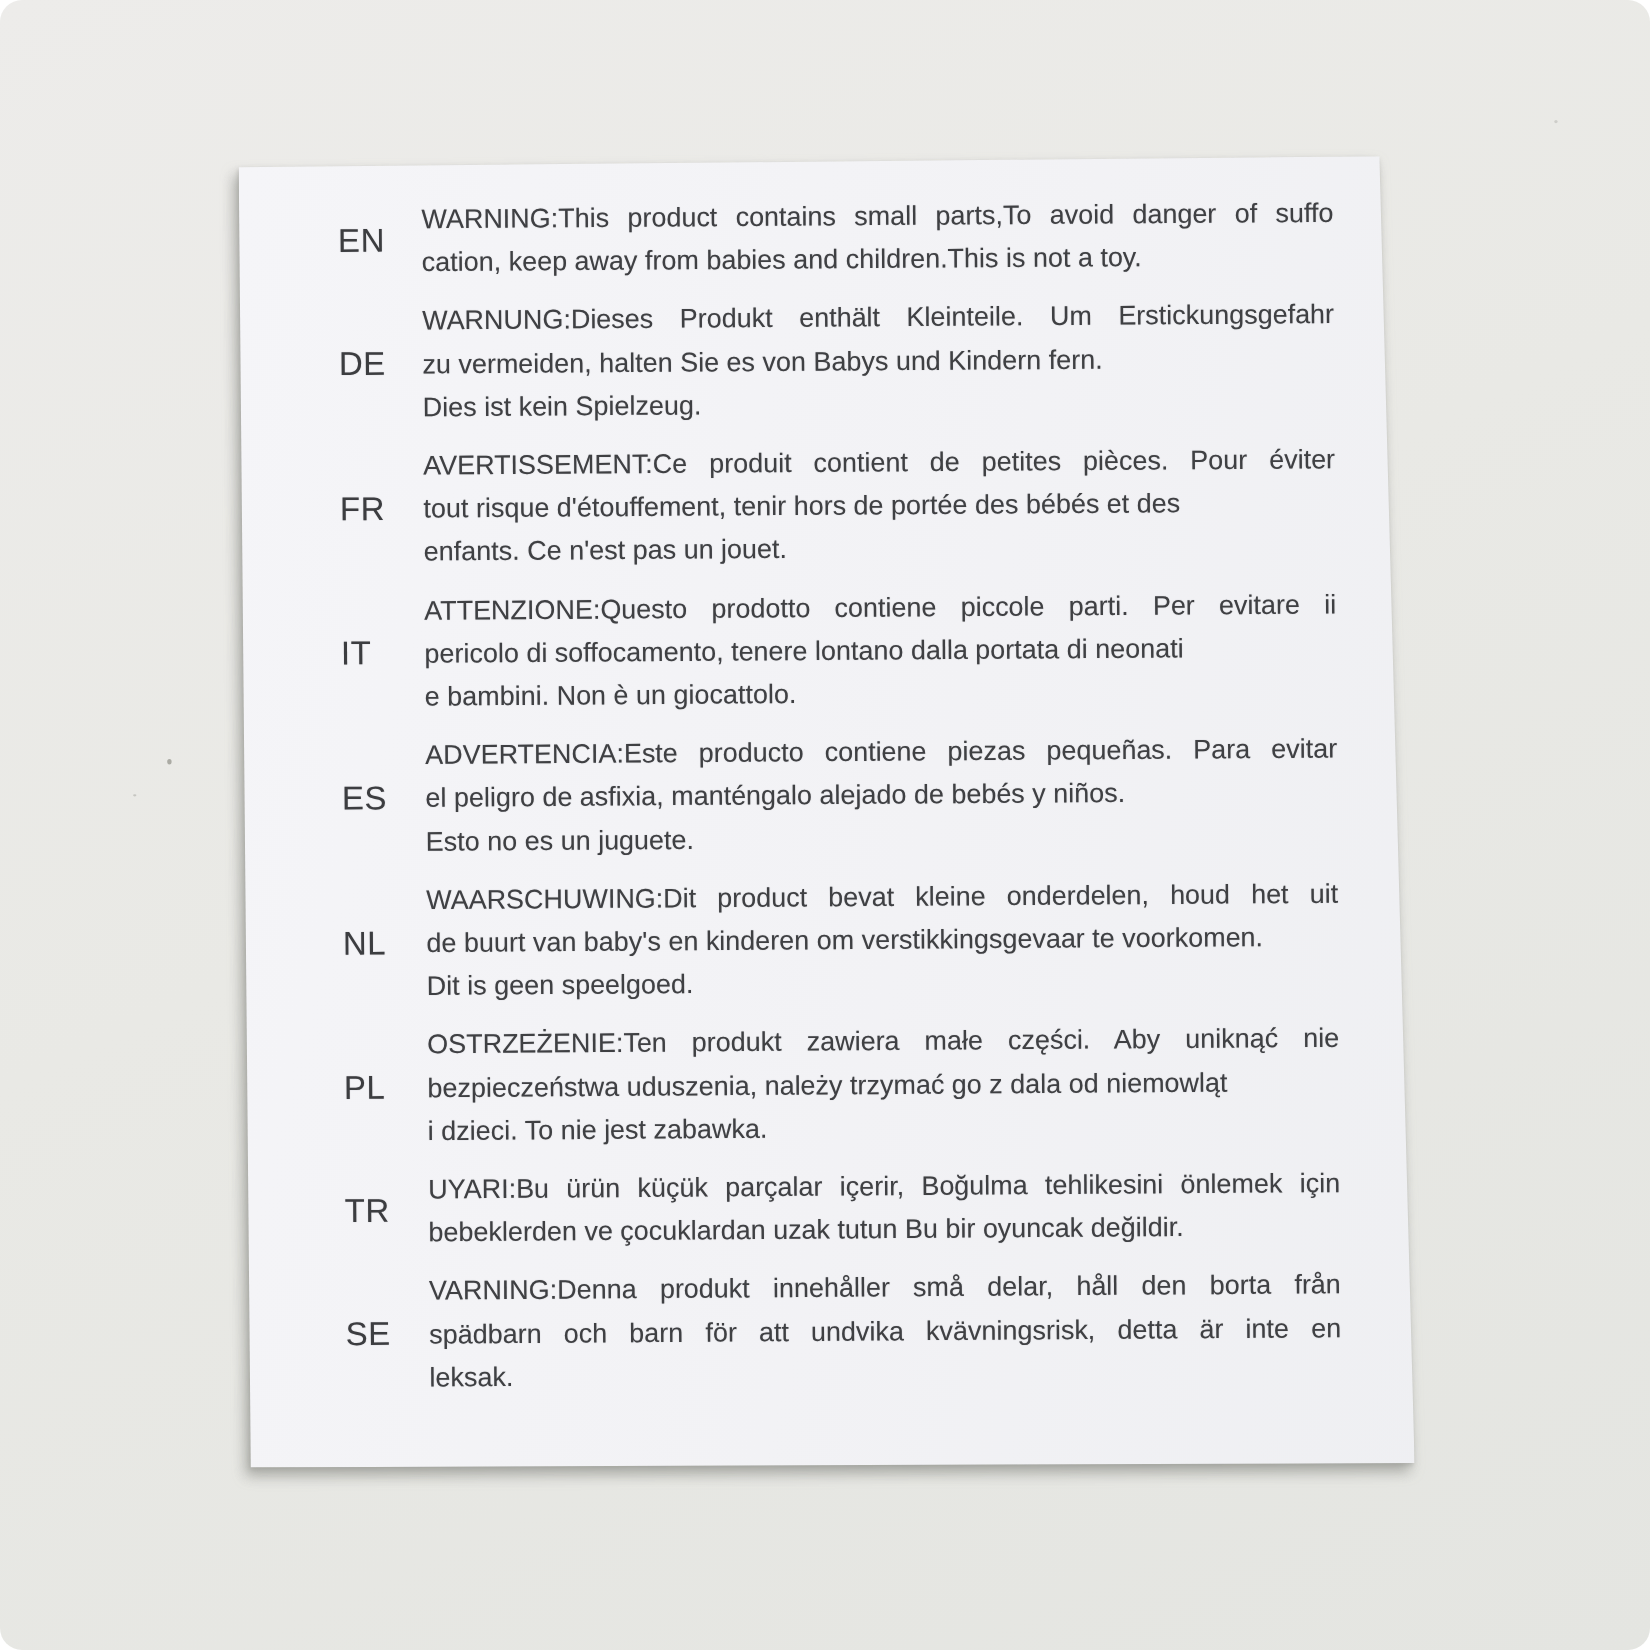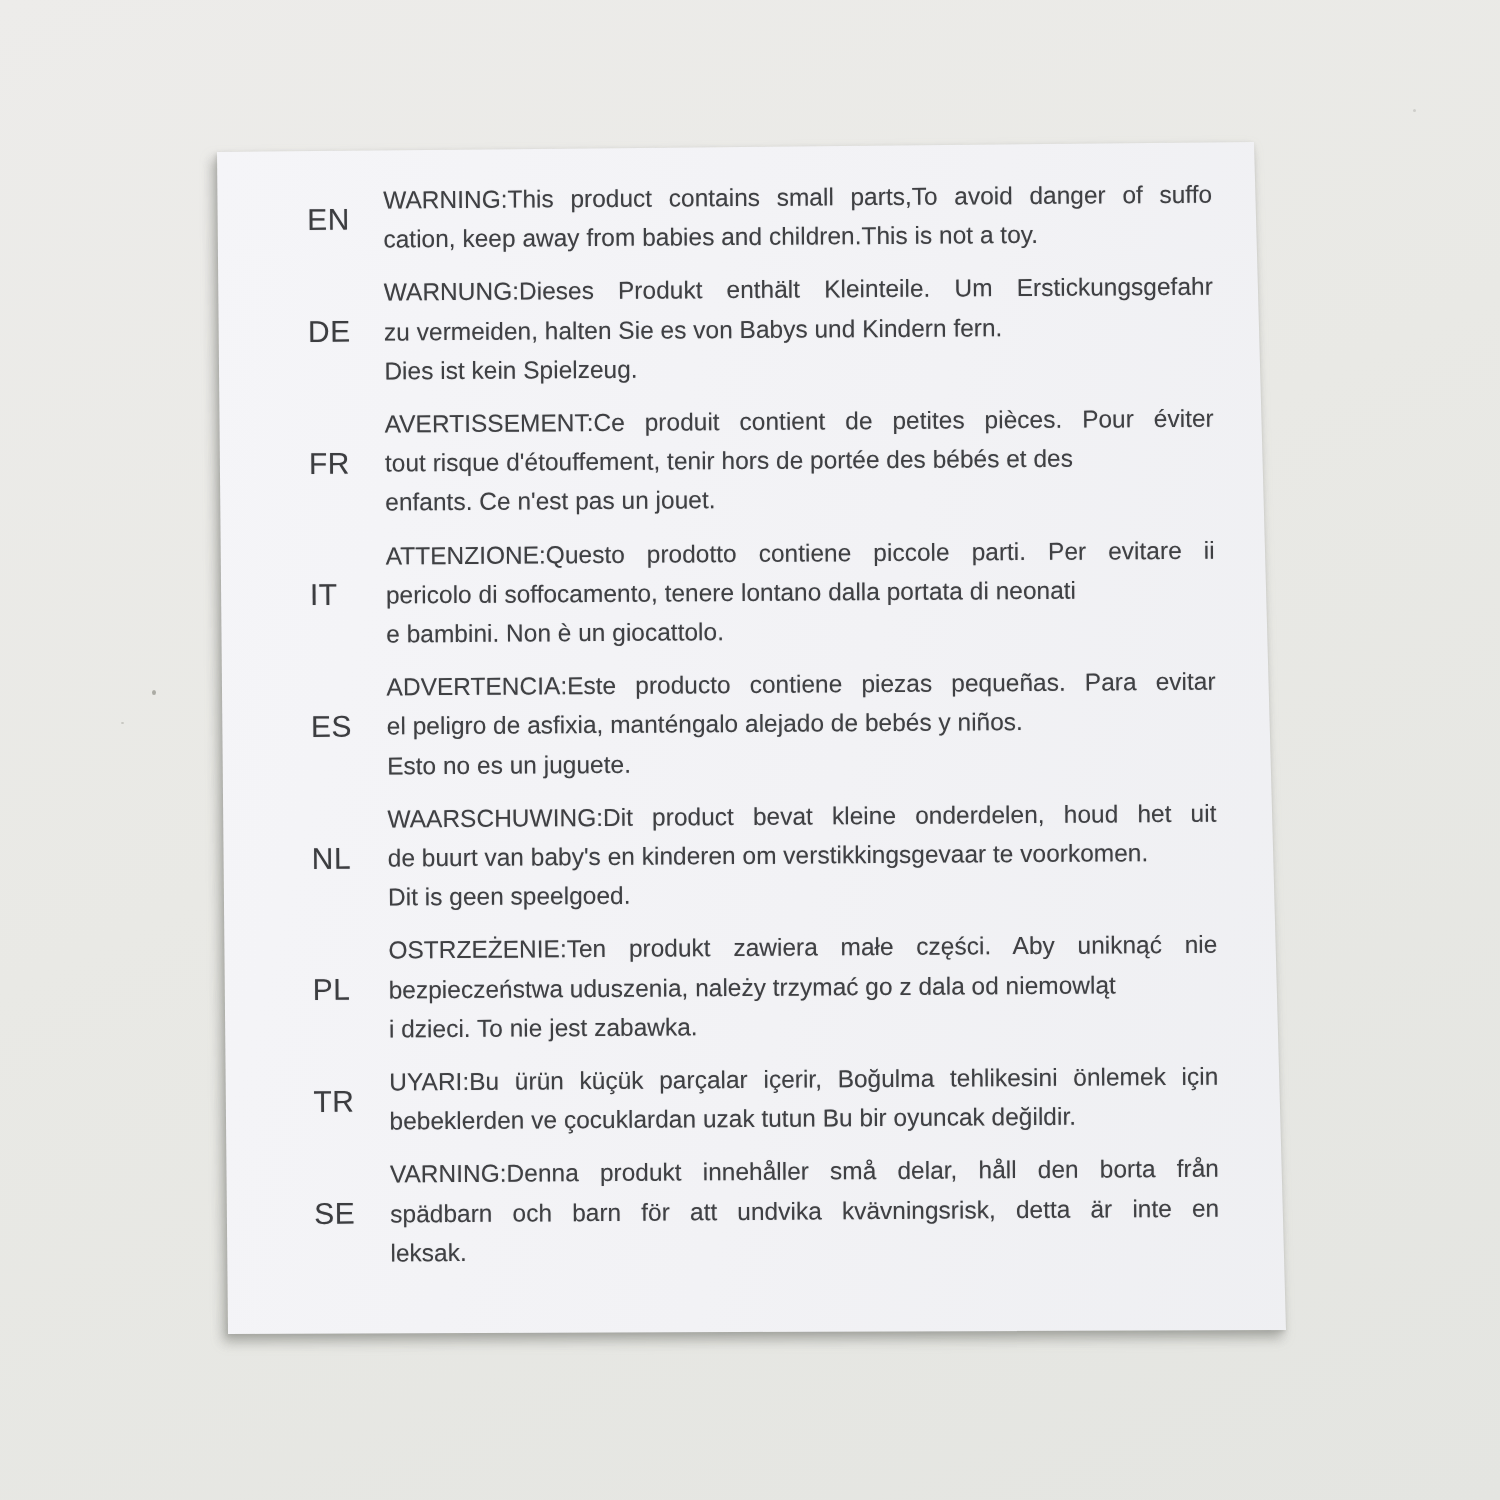--- a/index.html
+++ b/index.html
@@ -6,20 +6,21 @@
     margin: 0; padding: 0;
     width: 1500px; height: 1500px;
     overflow: hidden;
     font-family: "Liberation Sans", sans-serif;
   }
   .scene {
     position: relative;
     width: 1500px; height: 1500px;
     background: linear-gradient(155deg, #edecea 0%, #e9e9e5 45%, #e4e5e1 100%);
     overflow: hidden;
+    border-radius: 20px;
   }
   .paper-wrap {
     position: absolute; inset: 0;
     filter: drop-shadow(-4px 7px 6px rgba(128,130,124,0.50))
             drop-shadow(-1px 2px 2px rgba(128,130,124,0.35));
   }
   .paper {
     position: absolute; inset: 0;
     background: linear-gradient(105deg, #f6f6f9 0%, #f2f2f5 55%, #edeef1 100%);
     clip-path: polygon(217px 152px, 1254px 142px, 1286px 1330px, 228px 1334px);

